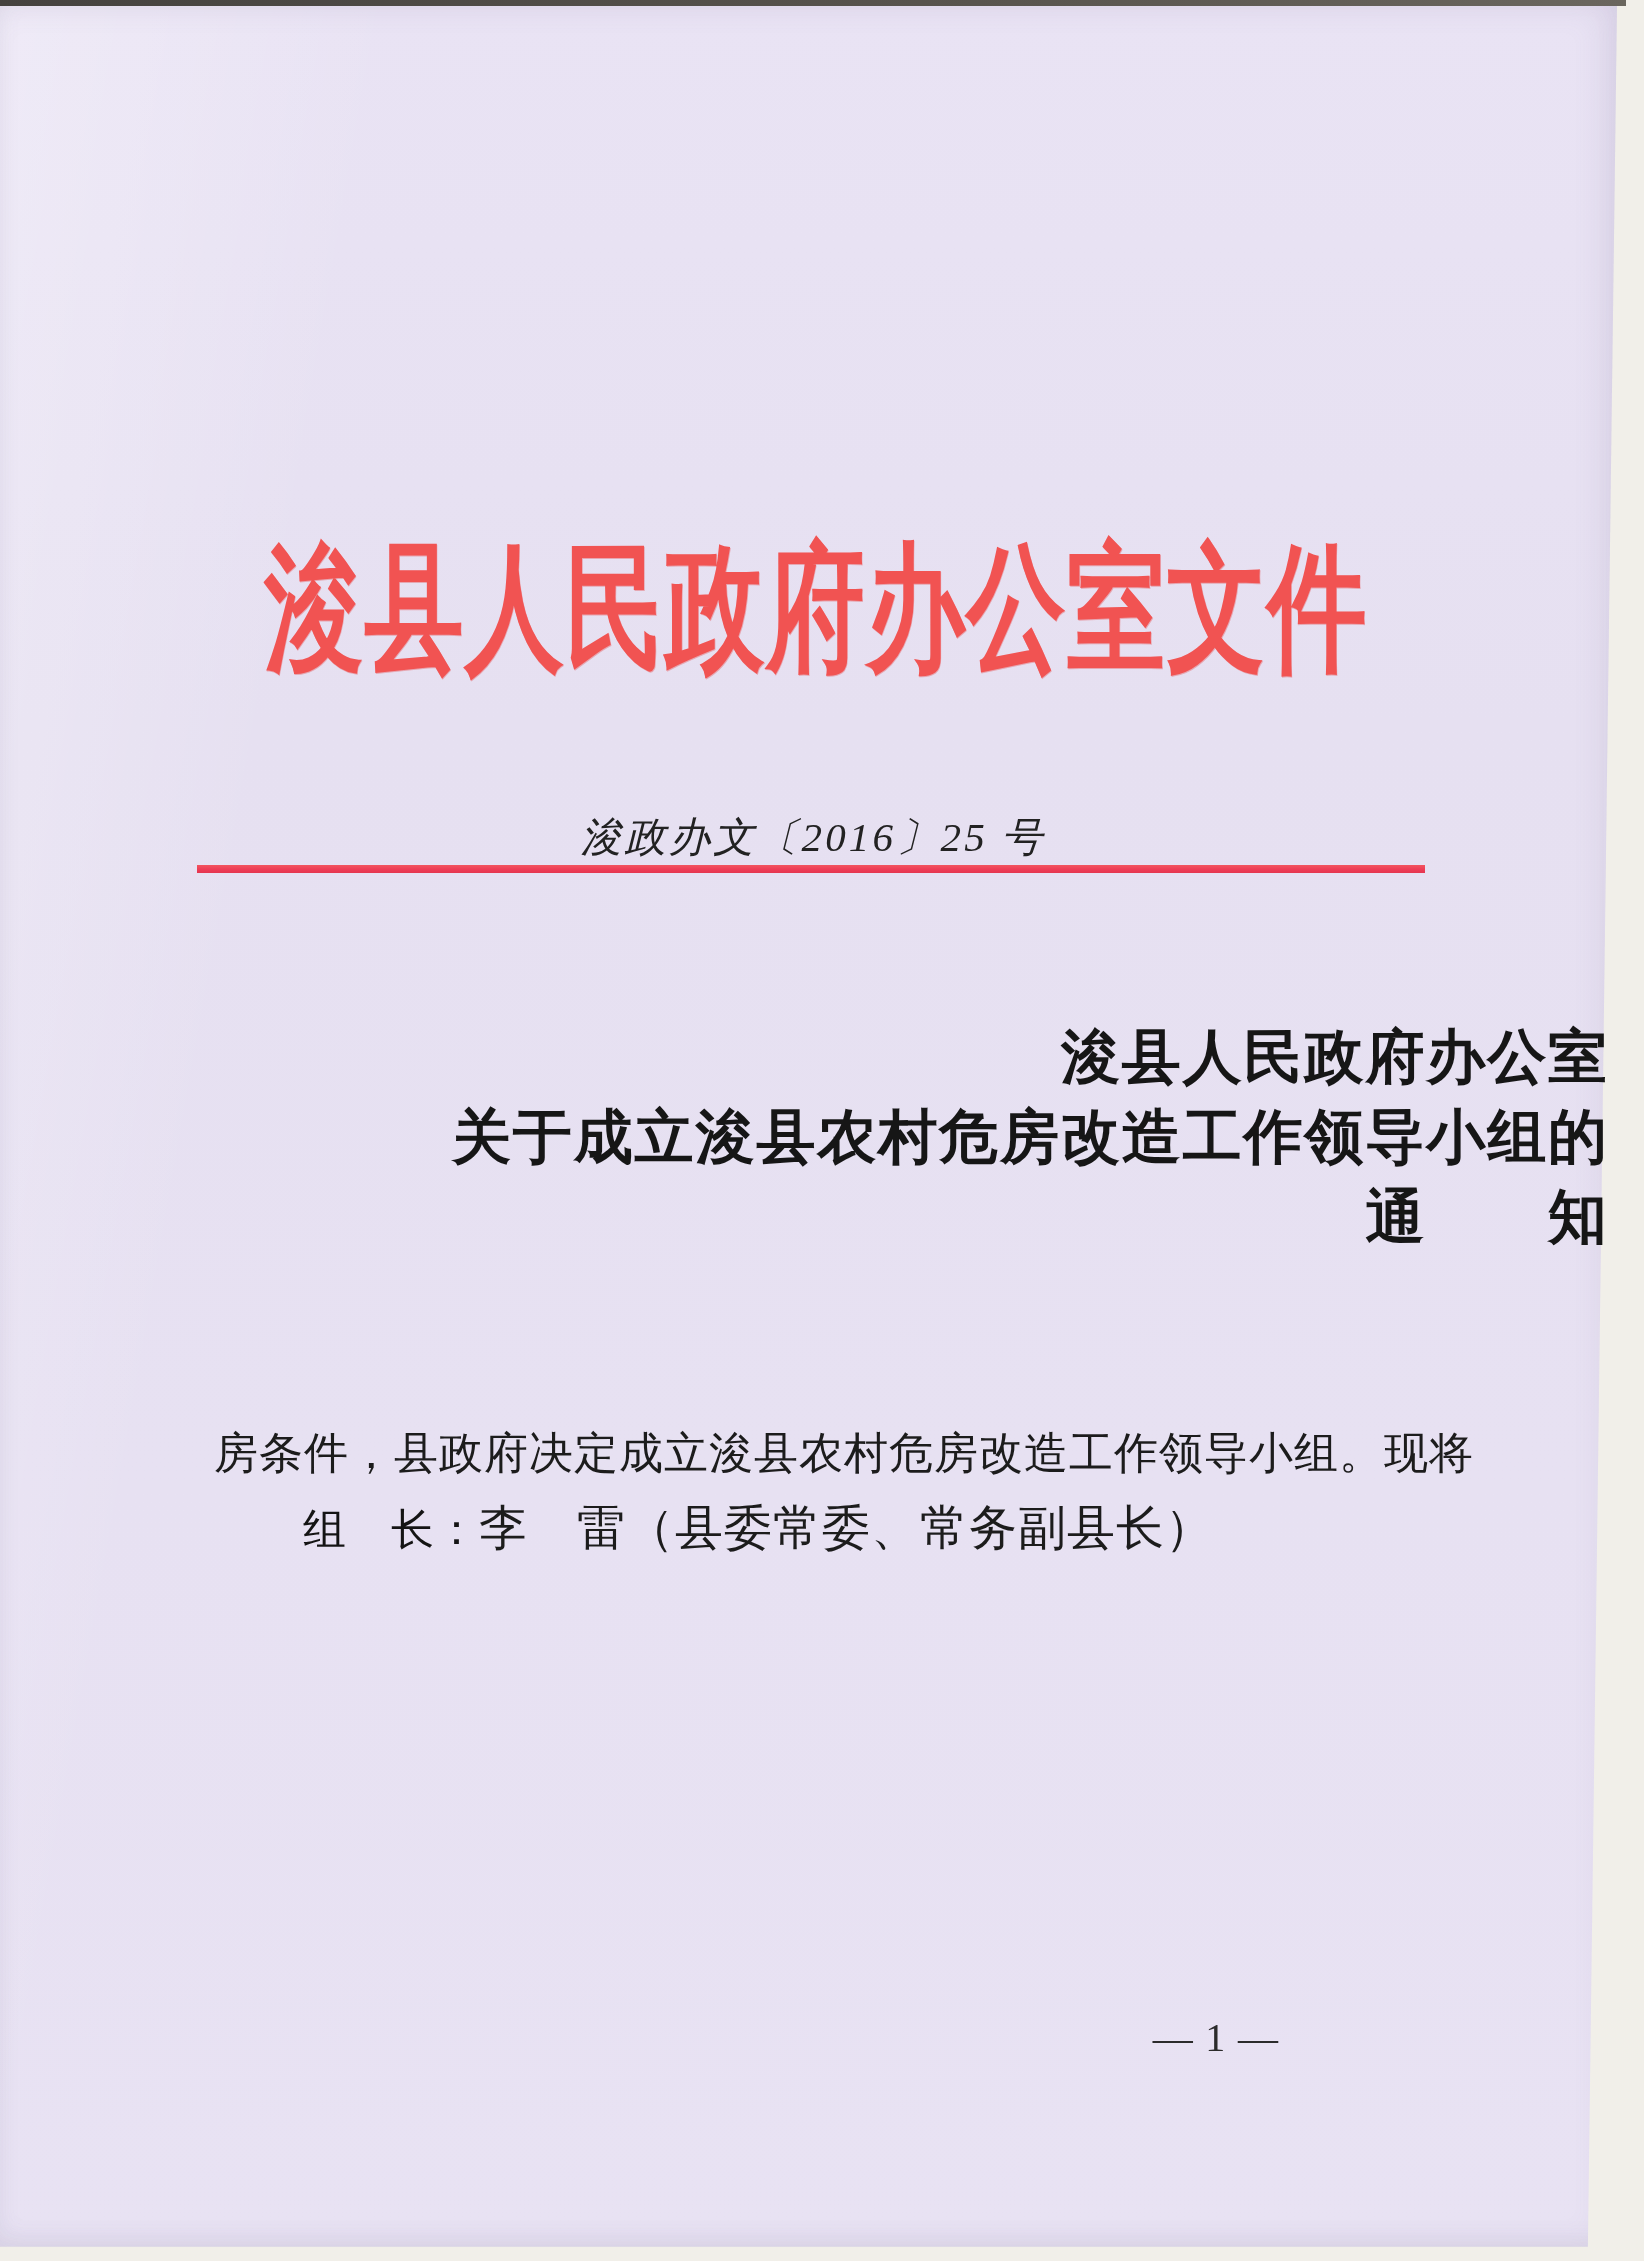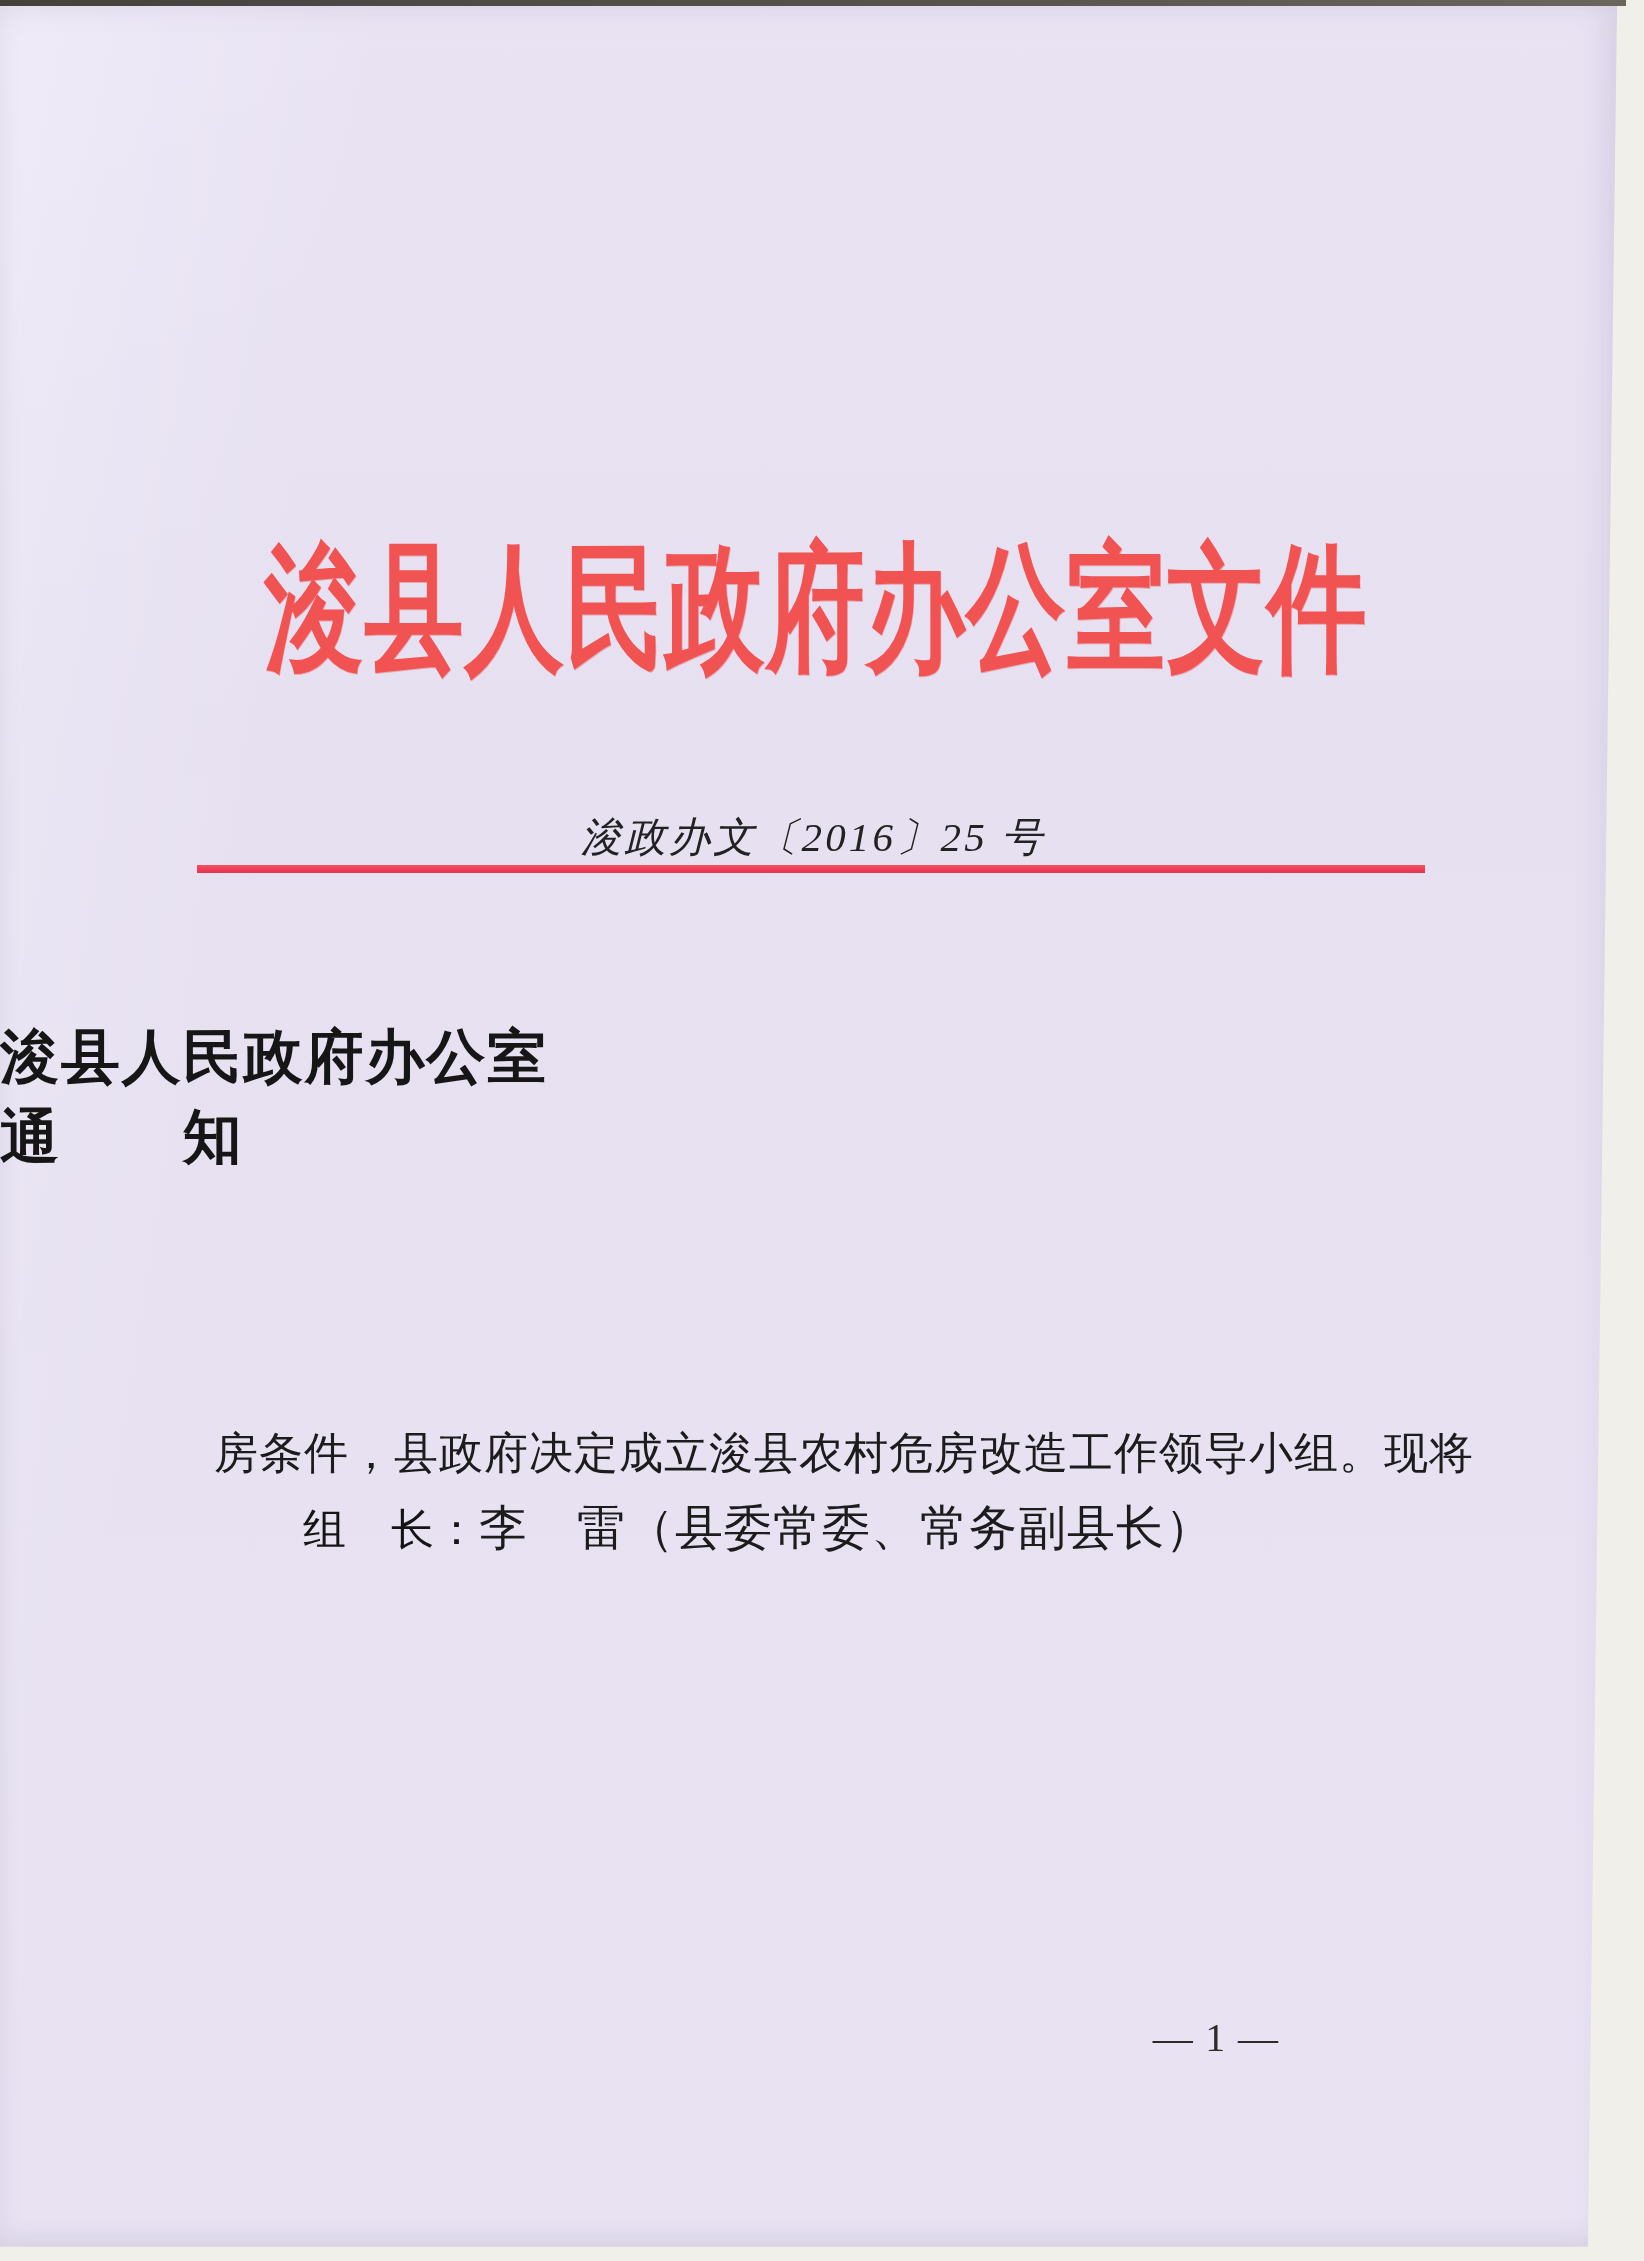--- a/index.html
+++ b/index.html
@@ -65,21 +65,21 @@
     position: absolute;
     left: 197px; top: 865px;
     width: 1228px; height: 8.4px;
     background: linear-gradient(180deg, #f2555f 0%, #ee3c56 55%, #e4354f 100%);
   }
 
   .notice-title {
     position: absolute;
     left: 0; right: 35px;
     top: 1017px;
-    text-align: left;
+    text-align: right;
     font-size: 59px;
     font-weight: bold;
     letter-spacing: 1.9px;
     line-height: 80px;
     color: #161616;
     white-space: nowrap;
   }
 
   .body-text {
     position: absolute;
@@ -121,20 +121,21 @@
 <div class="paper"></div>
 
 <div class="org-title">浚县人民政府办公室文件</div>
 
 <div class="doc-number">浚政办文〔2016〕25 号</div>
 
 <div class="red-divider"></div>
 
 <div class="notice-title">
   <div>浚县人民政府办公室</div>
+  <div>关于成立浚县农村危房改造工作领导小组的</div>
   <div>通　　知</div>
 </div>
 
 <div class="body-text">
   <div class="body-line">房条件，县政府决定成立浚县农村危房改造工作领导小组。现将</div>
 
   <div class="body-line indent">
     <span class="member-role">组　长：</span><span class="member-detail">李　雷（县委常委、常务副县长）</span>
   </div>
 </div>

